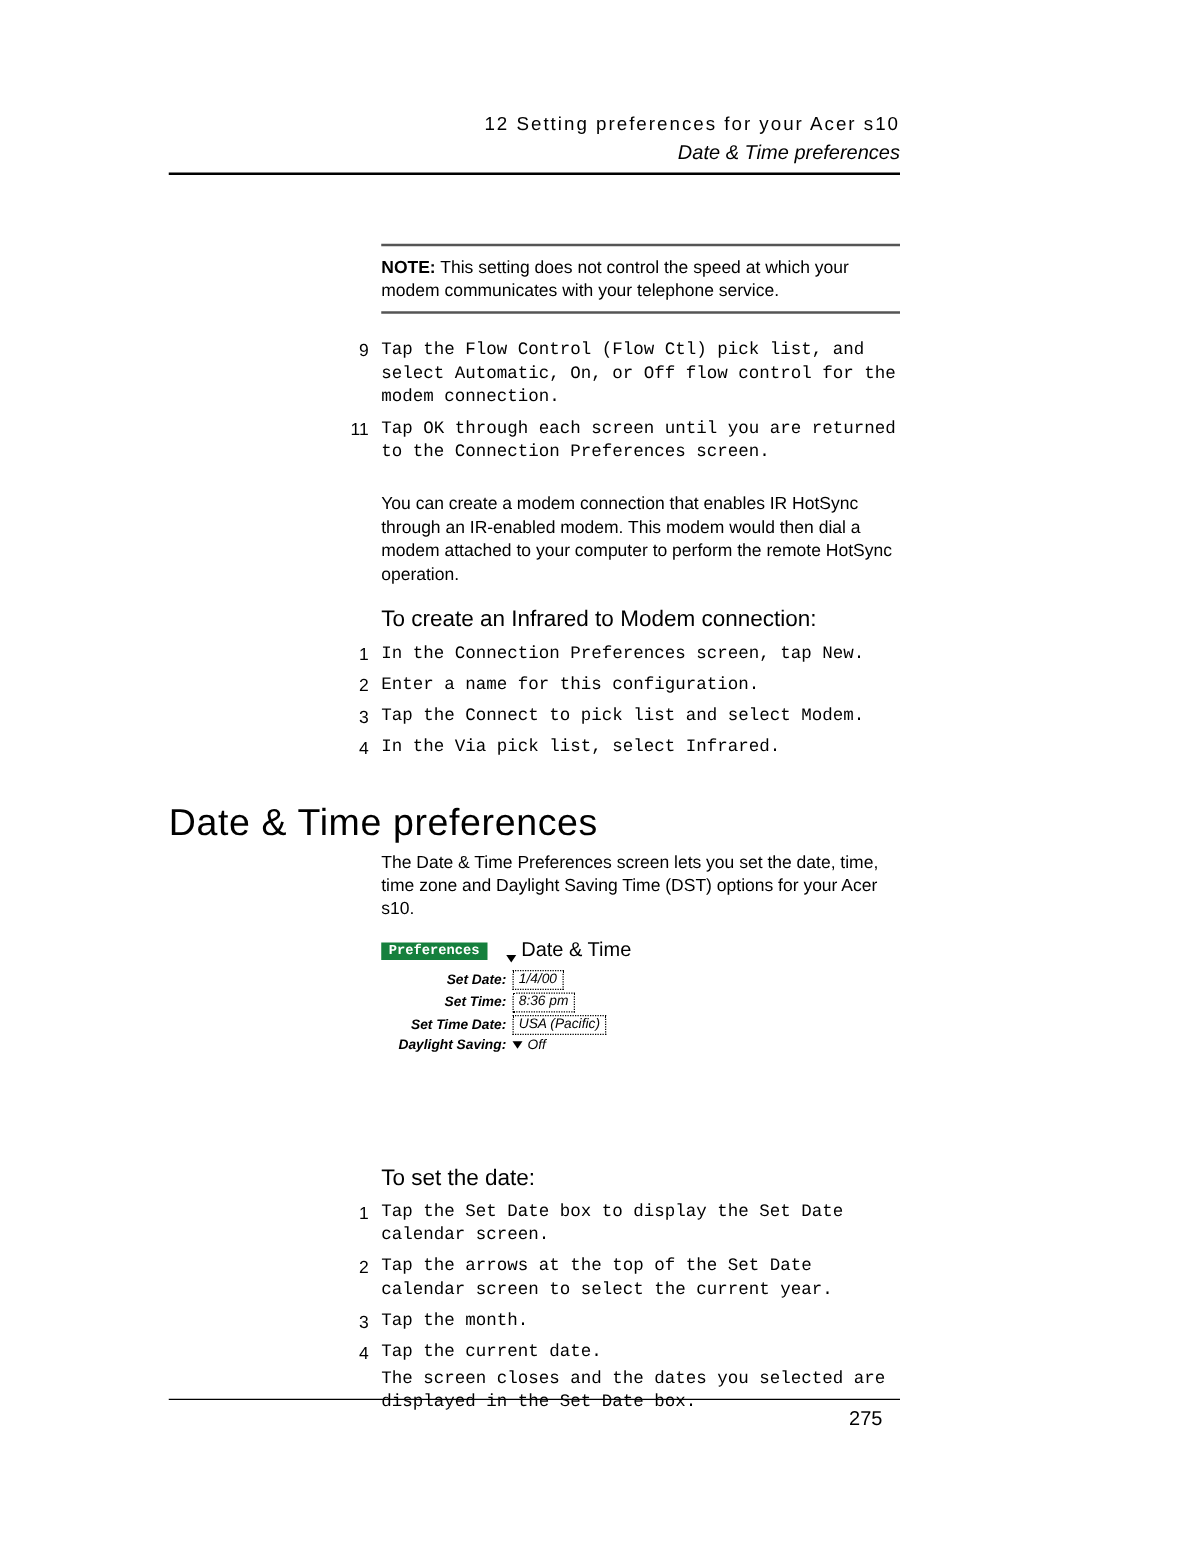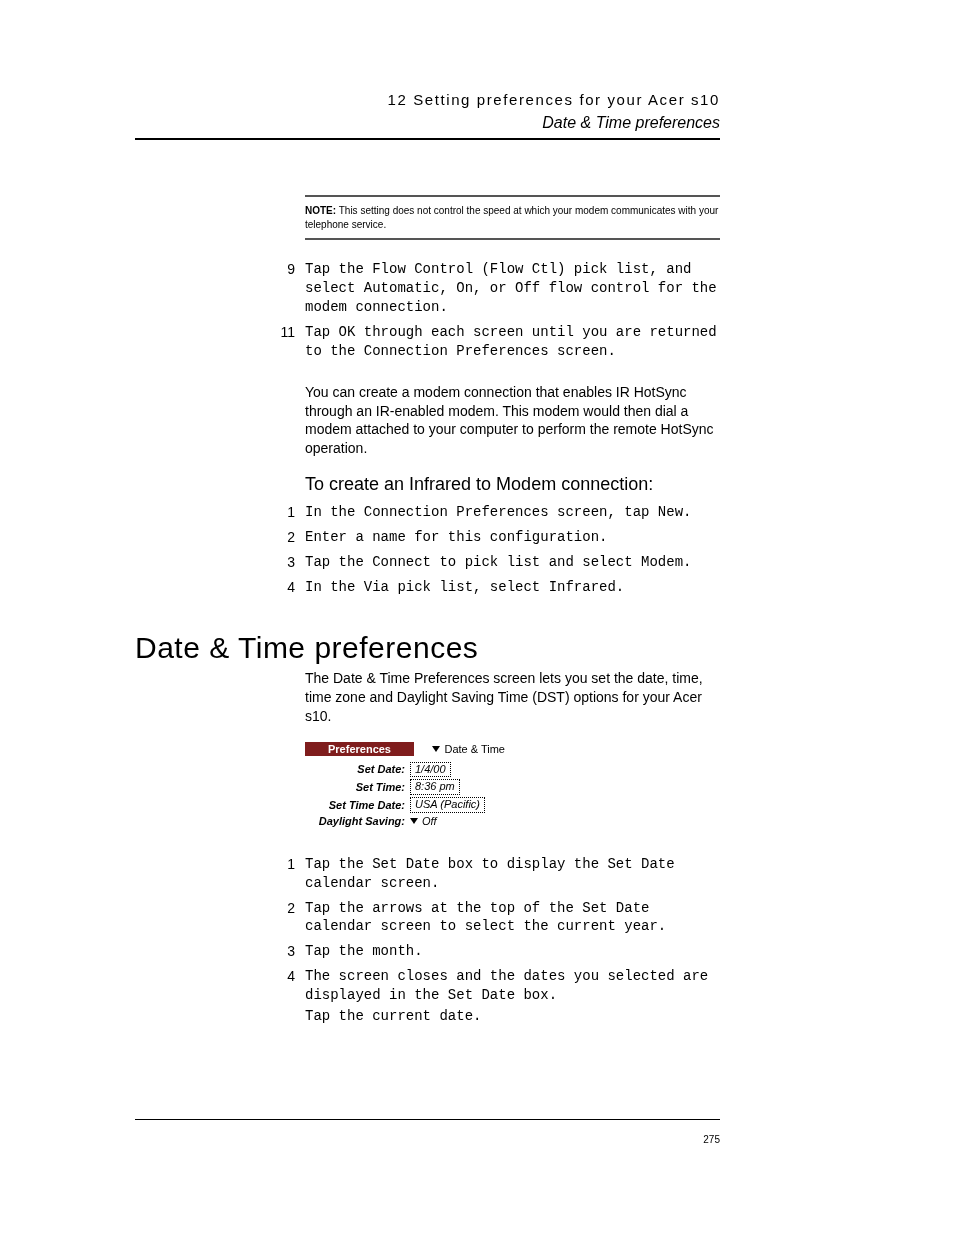--- a/index.html
+++ b/index.html
@@ -36,21 +36,21 @@
   }
   .content {
     margin-left: 170px;
     margin-top: 55px;
   }
   .note-box {
     border-top: 2px solid #555;
     border-bottom: 2px solid #555;
     padding: 7px 0;
     margin-bottom: 20px;
-    font-size: 10px;
+    font-size: 14px;
     line-height: 1.35;
   }
   .note-label {
     font-weight: 700;
   }
   ol.steps {
     list-style: none;
     padding: 0;
     margin: 0 0 22px 0;
     font-size: 14px;
@@ -101,31 +101,32 @@
     margin: 10px 0 28px 0;
     user-select: none;
   }
   .device-top {
     display: flex;
     align-items: center;
     justify-content: space-between;
     margin-bottom: 6px;
   }
   .chip {
-    background: #7f1d1d;
+    background: #15803d;
     color: #fff;
     font-weight: 700;
-    padding: 1px 23px;
-    font-size: 11px;
+    padding: 1px 6px;
+    font-size: 11px;
+    font-family: Liberation Mono, monospace;
   }
   .dd {
     display: flex;
-    align-items: center;
+    align-items: flex-end;
     gap: 4px;
-    font-size: 11px;
+    font-size: 16px;
   }
   .tri {
     width: 0; height: 0;
     border-left: 4.5px solid transparent;
     border-right: 4.5px solid transparent;
     border-top: 6px solid #000;
   }
   .dev-row {
     display: flex;
     align-items: center;
@@ -145,23 +146,23 @@
     font-size: 11px;
     line-height: 1.25;
   }
   .dev-val {
     display: flex;
     align-items: center;
     gap: 4px;
   }
   .footer-num {
     position: absolute;
-    right: 90px;
+    right: 104px;
     bottom: 90px;
-    font-size: 10px;
+    font-size: 16px;
   }
   .footer-rule {
     position: absolute;
     left: 135px;
     right: 90px;
     bottom: 115px;
     height: 1px;
     background: #000;
   }
 </style>
@@ -251,20 +252,21 @@
       </div>
       <div class="dev-row">
         <span class="dev-label">Daylight Saving:</span>
         <span class="dev-val">
           <span class="tri"></span>
           <span>Off</span>
         </span>
       </div>
     </div>
 
+    <h3 class="proc" style="margin-top:90px;">To set the date:</h3>
     <ol class="steps">
       <li>
         <span class="num">1</span>
         <div class="step-text">
             <p>Tap the Set Date box to display the Set Date calendar screen.</p>
           </div>
       </li>
       <li>
         <span class="num">2</span>
         <div class="step-text">
@@ -273,22 +275,22 @@
       </li>
       <li>
         <span class="num">3</span>
         <div class="step-text">
             <p>Tap the month.</p>
           </div>
       </li>
       <li>
         <span class="num">4</span>
         <div class="step-text">
+          <p>Tap the current date.</p>
           <p>The screen closes and the dates you selected are displayed in the Set Date box.</p>
-          <p>Tap the current date.</p>
         </div>
       </li>
     </ol>
 
   </div>
 
   <div class="footer-rule"></div>
   <div class="footer-num">275</div>
 </div>
 

